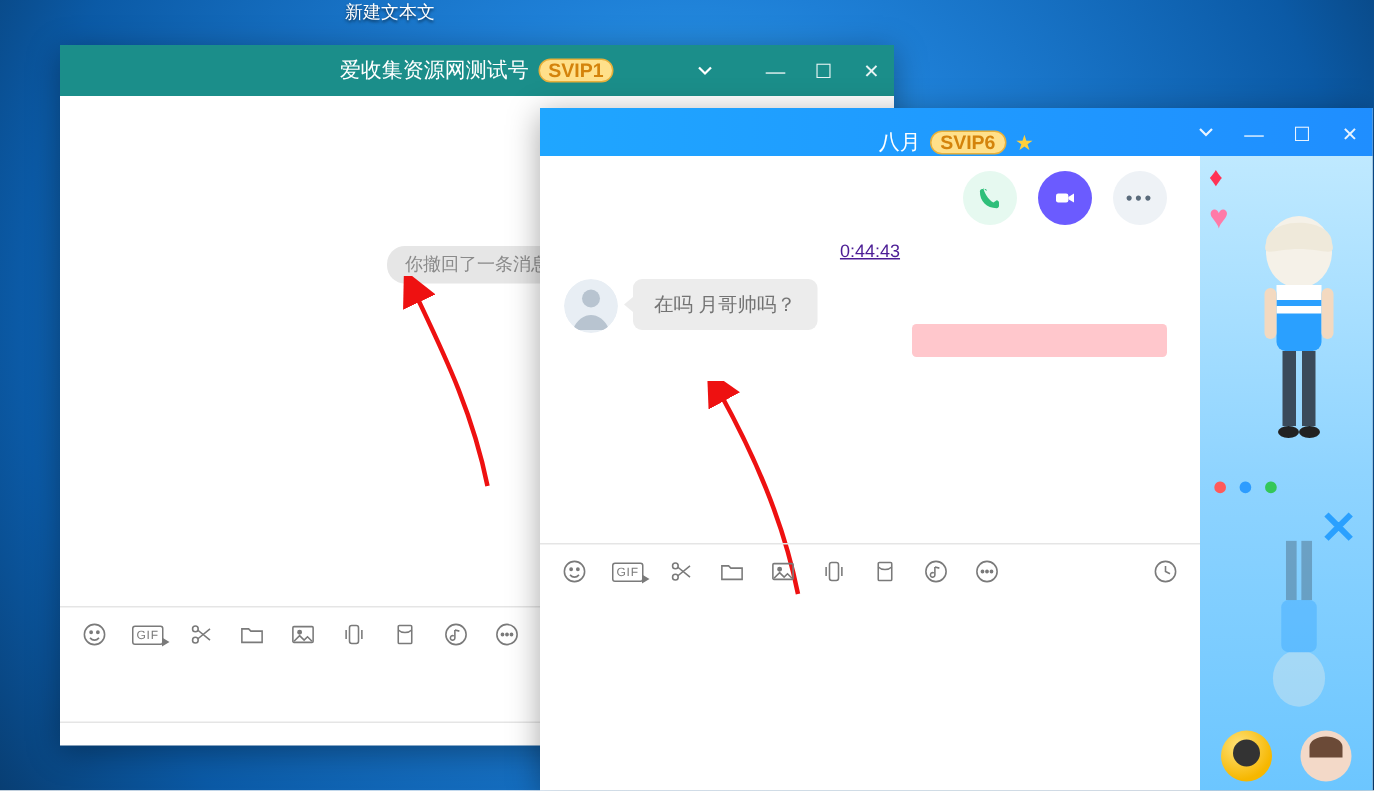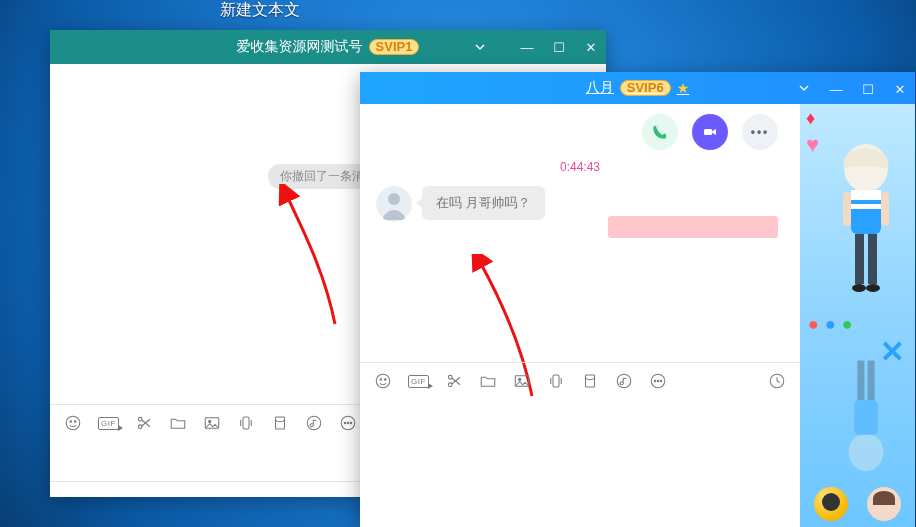--- a/index.html
+++ b/index.html
@@ -1,22 +1,22 @@
 <!DOCTYPE html>
 <html><head>
 <meta charset="utf-8">
 <style>
   html,body{margin:0;padding:0;width:916px;height:527px;overflow:hidden;font-family:"Microsoft YaHei","PingFang SC",sans-serif;font-size:12px;color:#333;}
   
   .desktop{position:relative;width:916px;height:527px;background:radial-gradient(circle at 50% 40%,#3ab6ff 0%,#1e7fd6 40%,#0b5aa6 80%,#083e73 100%);}
-  .desktop-icon{position:absolute;left:220px;top:0;width:80px;text-align:center;color:#fff;font-size:16px;text-shadow:0 1px 2px rgba(0,0,0,.6);}
+  .desktop-icon{position:absolute;left:220px;top:0;width:80px;text-align:center;color:#fff;font-size:12px;text-shadow:0 1px 2px rgba(0,0,0,.6);}
   
   .win{position:absolute;background:#fff;box-shadow:0 4px 20px rgba(0,0,0,.35);}
   
-  .w1{left:50px;top:30px;width:556px;height:467px;}
+  .w1{left:40px;top:30px;width:556px;height:467px;}
   .w1 .titlebar{height:34px;background:#1b8e8a;color:#fff;display:flex;align-items:center;justify-content:center;position:relative;}
   .w1 .titlebar .title{font-size:14px;display:flex;align-items:center;gap:6px;}
   .svip{display:inline-block;font-size:13px;font-weight:bold;color:#d4830b;background:#ffe08a;border:1px solid #e7b03a;border-radius:8px;padding:0 6px;line-height:14px;}
   .winbtns{position:absolute;right:8px;top:0;height:34px;display:flex;align-items:center;gap:18px;}
   .winbtns span{color:#fff;font-size:13px;opacity:.9;width:14px;text-align:center;}
   .dropbtn{position:absolute;right:120px;top:0;height:34px;display:flex;align-items:center;color:#fff;}
   .w1 .body{position:relative;height:340px;background:#fff;}
   .call-badge{position:absolute;right:4px;top:40px;width:36px;height:36px;border-radius:50%;background:#eafaf3;display:flex;align-items:center;justify-content:center;}
   .sys-msg{position:absolute;left:50%;top:100px;transform:translateX(-50%);background:#e6e6e6;color:#8a8a8a;padding:4px 12px;border-radius:12px;font-size:12px;}
   
@@ -24,33 +24,33 @@
   .w1 .toolbar{height:36px;border-top:1px solid #e5e5e5;display:flex;align-items:center;gap:16px;padding:0 14px;color:#7a7a7a;}
   .tb-ic{width:18px;height:18px;display:flex;align-items:center;justify-content:center;}
   .tb-ic svg{width:18px;height:18px;stroke:#7a7a7a;fill:none;stroke-width:1.4;}
   .gif-box{border:1.3px solid #7a7a7a;font-size:8px;letter-spacing:.5px;padding:0 2px;border-radius:2px;line-height:11px;color:#7a7a7a;position:relative;}
   .gif-box:after{content:"";position:absolute;right:-5px;bottom:-2px;border-left:5px solid #7a7a7a;border-top:3px solid transparent;border-bottom:3px solid transparent;}
   .w1 .composer{height:40px;}
   .w1 .footer{height:30px;border-top:1px solid #e5e5e5;display:flex;justify-content:flex-end;align-items:center;padding-right:10px;}
   .closebtn{border:1px solid #c9c9c9;background:#fff;padding:3px 12px;font-size:12px;color:#444;}
   
   .w2{left:360px;top:72px;width:555px;height:455px;}
-  .w2 .titlebar{height:32px;background:linear-gradient(90deg,#1fa6ff 0%,#1f8eff 100%);color:#fff;display:flex;align-items:center;justify-content:center;position:relative;text-decoration:underline;}
+  .w2 .titlebar{height:32px;background:linear-gradient(90deg,#1fa6ff 0%,#1f8eff 100%);color:#fff;display:flex;align-items:flex-end;justify-content:center;position:relative;}
   .w2 .titlebar .title{font-size:14px;display:flex;align-items:center;gap:6px;}
   .star{color:#ffcf3a;font-size:14px;}
   .w2 .winbtns span{color:#fff;}
   .w2 .content{display:flex;height:calc(100% - 32px);}
   .w2 .chat{flex:0 0 440px;background:#fff;position:relative;display:flex;flex-direction:column;}
   .w2 .side{flex:1;background:linear-gradient(180deg,#bfe9ff 0%,#8fd4ff 50%,#6cc6ff 100%);position:relative;overflow:hidden;}
   .actionrow{height:56px;display:flex;justify-content:flex-end;align-items:center;gap:14px;padding-right:22px;}
   .circ{width:36px;height:36px;border-radius:50%;display:flex;align-items:center;justify-content:center;}
   .circ.call{background:#e6f9f0;}
   .circ.video{background:#6b5bff;}
   .circ.more{background:#eef2f6;color:#5a6b7b;font-weight:bold;letter-spacing:2px;}
-  .timestamp{text-align:center;color:#ec4899;font-size:12px;}
+  .timestamp{text-align:center;color:#4c1d95;font-size:12px;text-decoration:underline;}
   .msgrow{display:flex;align-items:flex-start;padding:12px 16px;gap:10px;}
   .avatar{width:36px;height:36px;border-radius:50%;overflow:hidden;flex:none;}
   .bubble{background:#ececec;color:#737373;padding:8px 14px;border-radius:6px;font-size:13px;position:relative;}
   .bubble:before{content:"";position:absolute;left:-6px;top:12px;border-right:6px solid #ececec;border-top:5px solid transparent;border-bottom:5px solid transparent;}
   .redact{position:absolute;right:22px;top:112px;width:170px;height:22px;background:#ffc7cc;border-radius:3px;}
   .arrow2{position:absolute;left:110px;top:150px;pointer-events:none;}
   .w2 .toolbar{height:36px;border-top:1px solid #e5e5e5;display:flex;align-items:center;gap:16px;padding:0 14px;color:#7a7a7a;position:relative;}
   .history-ic{position:absolute;right:14px;}
   .w2 .composer{flex:1;}
   

